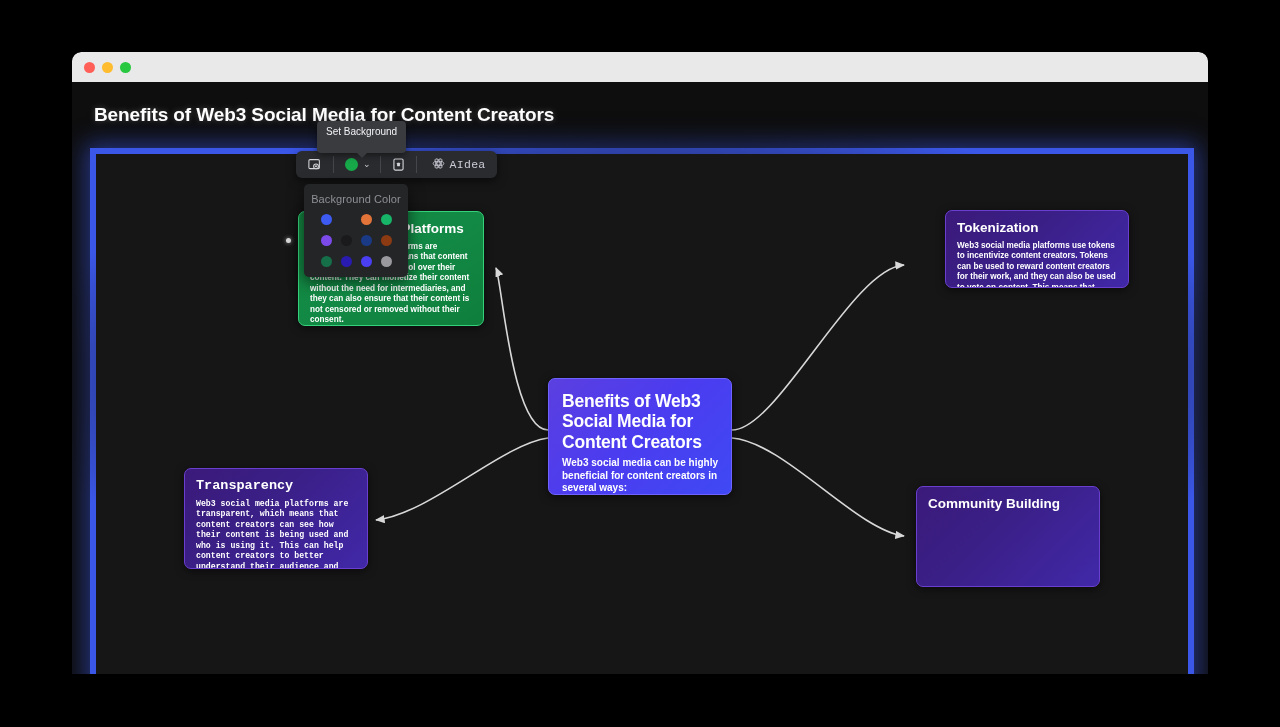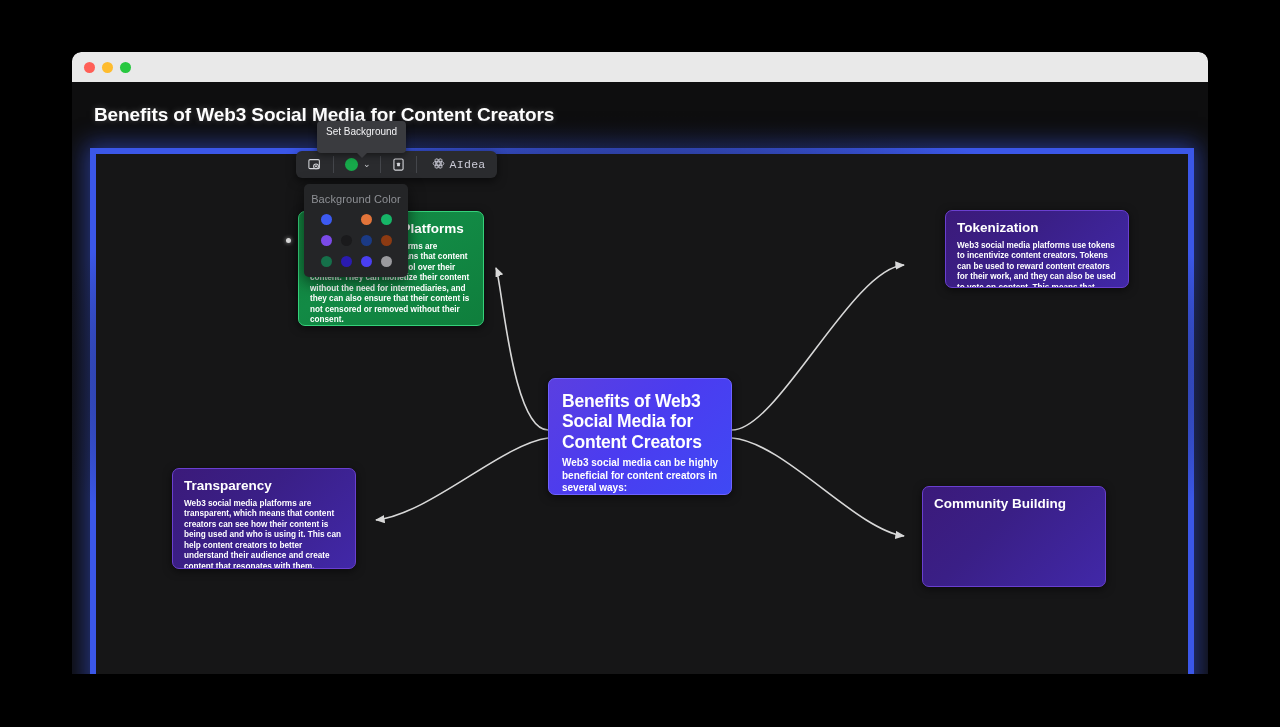--- a/index.html
+++ b/index.html
@@ -93,22 +93,22 @@
   .node.central .n-title { font-size: 17.5px; letter-spacing: -0.2px; }
   .node.central .n-body { font-size: 10px; }
 
   .node.purple {
     background: linear-gradient(135deg, #3b1a7a 0%, #3a1f86 40%, #4128a8 100%);
     border: 1px solid #6a3fd0;
   }
   .node.purple .n-title { font-size: 13.5px; }
 
   .node.tokenization { left: 873px; top: 128px; width: 184px; height: 78px; }
-  .node.community    { left: 844px; top: 404px; width: 184px; height: 101px; margin-left: 6px; }
-  .node.transparency { left: 100px; top: 386px; width: 184px; height: 101px; }
+  .node.community    { left: 844px; top: 404px; width: 184px; height: 101px; }
+  .node.transparency { left: 112px; top: 386px; width: 184px; height: 101px; font-family: Liberation Mono, monospace; }
 
   .node.green {
     left: 226px; top: 129px; width: 186px; height: 115px;
     background: linear-gradient(150deg, #14833f 0%, #128a45 45%, #0f7e3c 100%);
     border: 1px solid #35d17a;
   }
   .node.green .n-title { font-size: 13.5px; }
 
   .conn-dot {
     position: absolute; width: 5px; height: 5px; border-radius: 50%;

